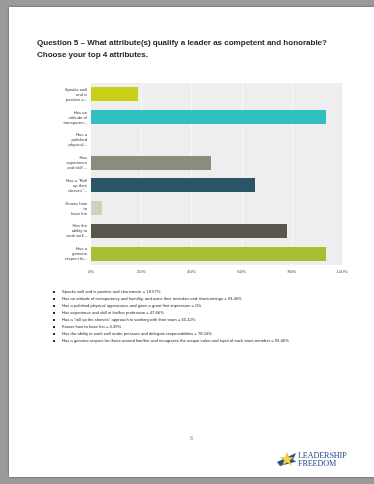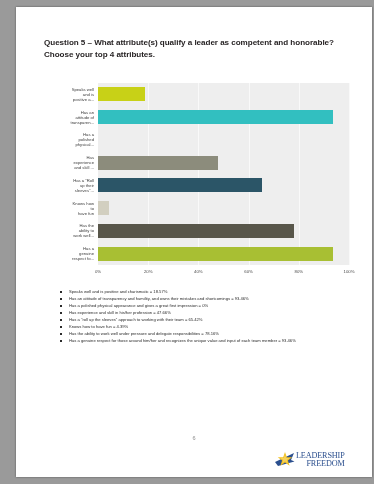--- a/index.html
+++ b/index.html
@@ -8,27 +8,28 @@
   }
   body {
     width: 374px;
     height: 484px;
     background: #9a9a9a;
     font-family: "Liberation Sans", sans-serif;
     overflow: hidden;
   }
   #page {
     position: absolute;
-    left: 16px;
+    left: 9px;
     top: 7px;
     width: 356px;
     height: 470px;
     background: #ffffff;
     box-shadow: 0 0 2px rgba(0,0,0,0.45);
     overflow: hidden;
+    padding-left: 9px;
   }
 
   
   #question {
     position: absolute;
     left: 28px;
     top: 30px;
     width: 305px;
     font-size: 8.1px;
     font-weight: bold;
@@ -148,21 +149,20 @@
     text-align: center;
     font-size: 5.6px;
     color: #8e8e8e;
   }
   #logo {
     position: absolute;
     right: 14px;
     top: 441px;
     width: 84px;
     height: 26px;
-    text-align: right;
   }
   #logo-star {
     position: absolute;
     left: 0;
     top: 1px;
   }
   #logo-text {
     position: absolute;
     left: 22px;
     top: 4px;

